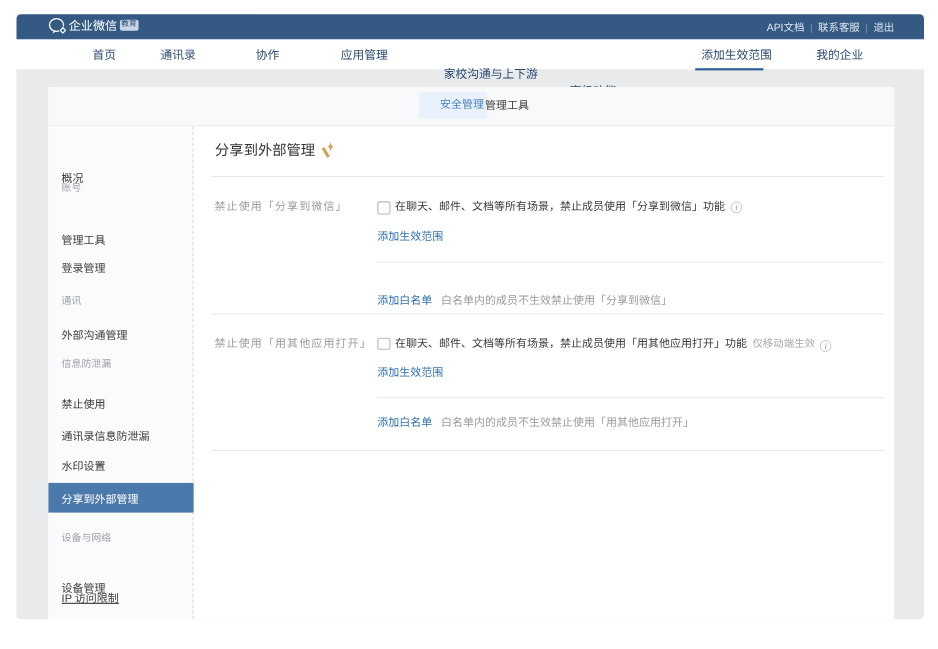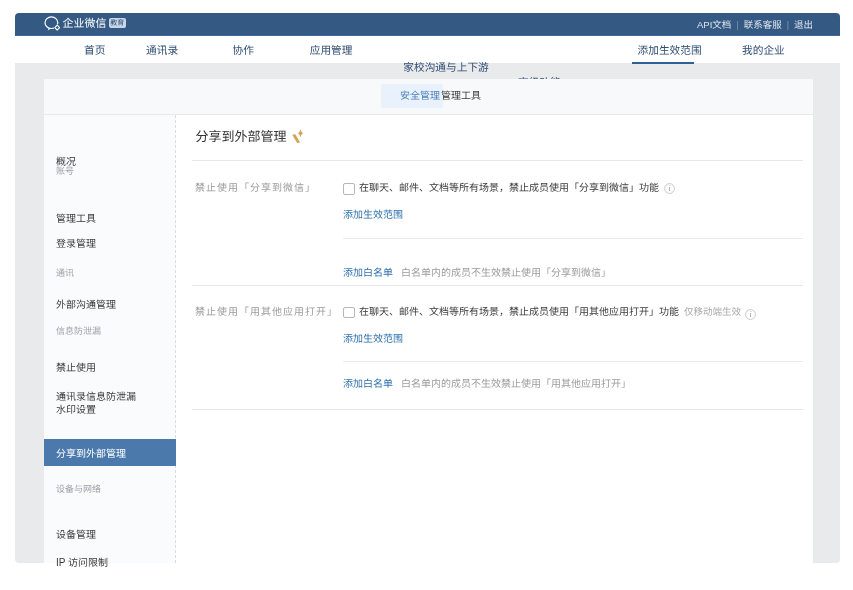--- a/index.html
+++ b/index.html
@@ -70,27 +70,27 @@
 
 <span class="abs sitem" style="top:129.4px;">概况</span>
 <span class="abs shead" style="top:164.3px;">账号</span>
 <span class="abs sitem" style="top:186.4px;">管理工具</span>
 <span class="abs sitem" style="top:210.8px;">登录管理</span>
 <span class="abs shead" style="top:266px;">通讯</span>
 <span class="abs sitem" style="top:271.9px;">外部沟通管理</span>
 <span class="abs shead" style="top:324px;">信息防泄漏</span>
 <span class="abs sitem" style="top:335px;">禁止使用</span>
 <span class="abs sitem" style="top:363.5px;">通讯录信息防泄漏</span>
-<span class="abs sitem" style="top:377px;">水印设置</span>
+<span class="abs sitem" style="top:391px;">水印设置</span>
 <span class="abs sitem" style="top:414.4px;">截屏/录屏管理</span>
 <div class="abs sactive"></div>
 <span class="abs sactivetext">分享到外部管理</span>
 <span class="abs shead" style="top:481.8px;font-family:Liberation Serif, serif;">设备与网络</span>
 <span class="abs sitem" style="top:501.9px;">设备管理</span>
-<span class="abs sitem" style="top:530px;">IP 访问限制</span>
+<span class="abs sitem" style="top:511px;text-decoration:underline;">IP 访问限制</span>
 
 <span class="abs title">分享到外部管理</span>
 <svg class="abs" style="left:292px;top:128px;" width="13" height="16" viewBox="0 0 13 16">
   <path d="M0.4 7.1 L3.1 5.9 L8 14.2 L5.3 15.3 Z" fill="#d2a455"></path>
   <path d="M8.5 0.8 C8.85 3.1 9.55 4.5 11.1 5.3 C9.55 6.1 8.85 7.5 8.5 9.8 C8.15 7.5 7.45 6.1 5.9 5.3 C7.45 4.5 8.15 3.1 8.5 0.8 Z" fill="#d2a455"></path>
 </svg>
 <div class="abs hr1"></div>
 
 <span class="abs label" style="top:179px;">禁止使用「分享到微信」</span>
 <div class="abs cbx" style="top:183px;"></div>

